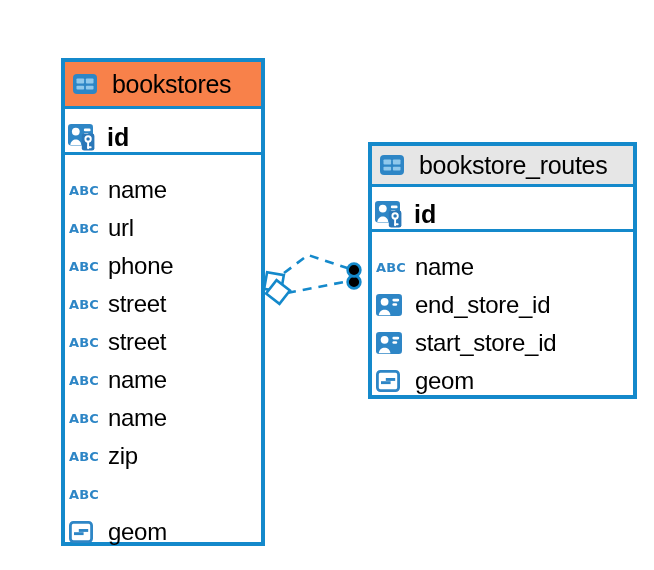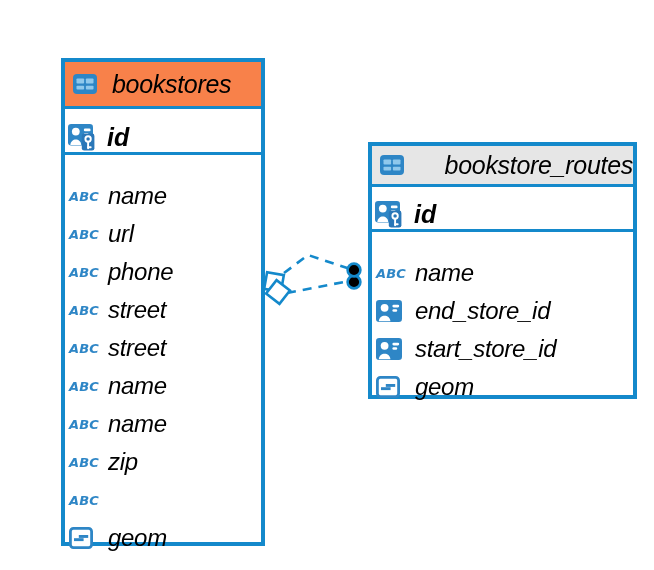--- a/index.html
+++ b/index.html
@@ -11,42 +11,42 @@
     --routes-header-bg:#e6e6e6;
     --canvas-bg:#ffffff;
     --text-color:#000000;
   }
   html,body{margin:0;padding:0;}
   body{
     width:654px;height:570px;background:var(--canvas-bg);
     font-family:"Liberation Sans", sans-serif;color:var(--text-color);
     overflow:hidden;
   }
-  .canvas{position:relative;width:526px;height:570px;background:var(--canvas-bg);font-style:italic;}
+  .canvas{position:relative;width:526px;height:570px;background:var(--canvas-bg);}
   .db-table{
     position:absolute;background:#fff;border:4px solid var(--accent-blue);
     box-sizing:border-box;
   }
   .tbl-bookstores{left:61px;top:58px;width:204px;height:488px;}
   .tbl-routes{left:368px;top:142px;width:269px;height:257px;}
   .tbl-header{
     display:flex;align-items:center;gap:9px;padding-left:8px;
     border-bottom:3px solid var(--accent-blue);
     font-size:25px;letter-spacing:-0.3px;
   }
   .tbl-bookstores .tbl-header{height:44px;background:var(--bookstores-header-bg);}
-  .tbl-routes .tbl-header{height:38px;background:var(--routes-header-bg);justify-content:space-between;}
+  .tbl-routes .tbl-header{height:38px;background:var(--routes-header-bg);}
   .id-row{
     display:flex;align-items:flex-end;gap:9px;padding-left:3px;
     border-bottom:3px solid var(--accent-blue);
     font-weight:bold;font-size:25px;
   }
   .tbl-bookstores .id-row{height:43px;}
   .tbl-routes .id-row{height:42px;}
-  .fields{padding:22px 0 2px;}
+  .fields{padding:16px 0 2px;}
   .field-row{
     display:flex;align-items:center;gap:9px;height:38px;padding-left:4px;
     font-size:24px;letter-spacing:-0.3px;
   }
   .icon-cell{
     flex:0 0 30px;width:30px;display:flex;align-items:center;justify-content:flex-start;
   }
   .abc{
     font-family:"DejaVu Sans", sans-serif;font-size:13px;font-weight:800;
     color:var(--icon-blue);letter-spacing:0.2px;line-height:1;

